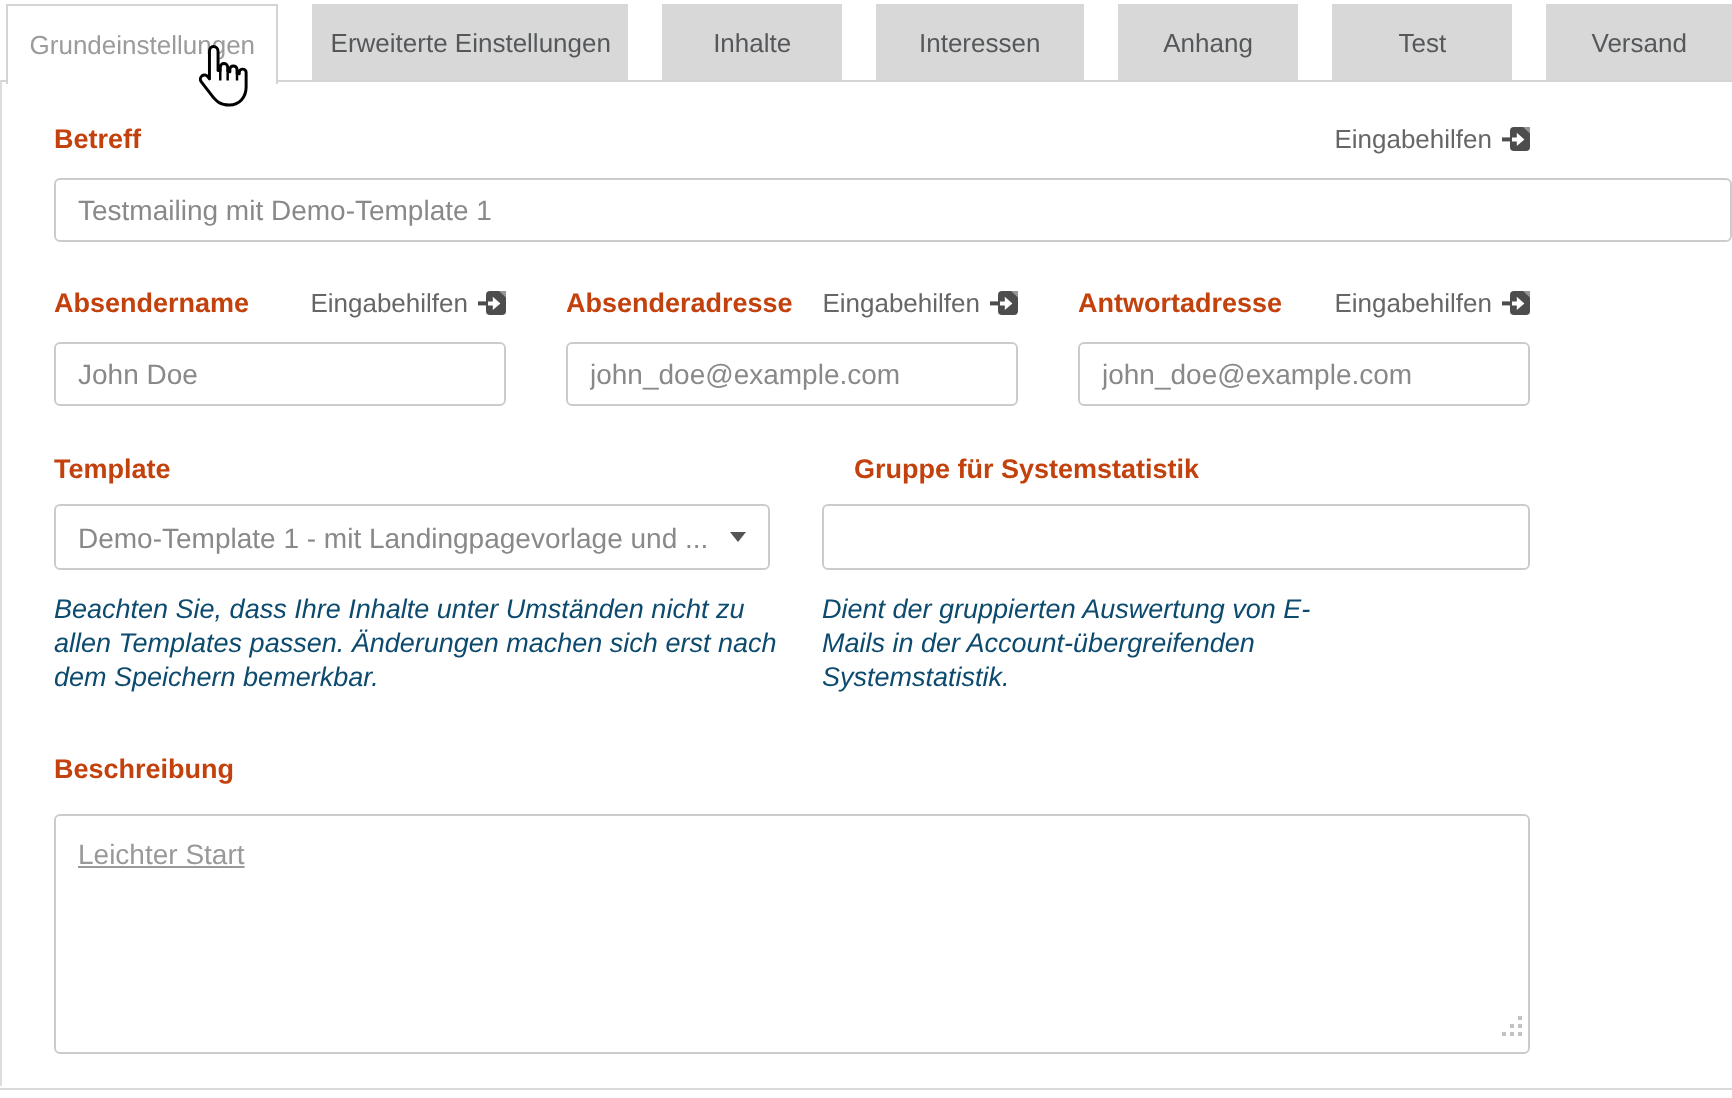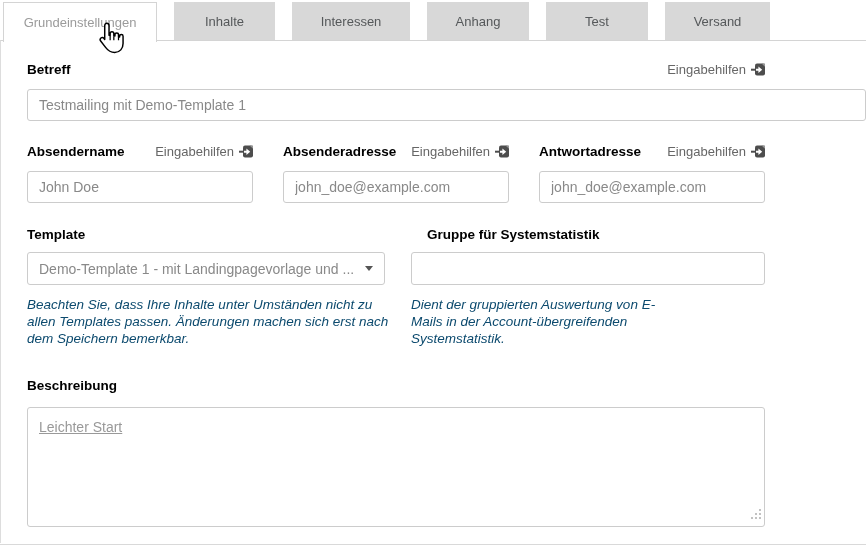--- a/index.html
+++ b/index.html
@@ -48,21 +48,21 @@
     border-left: 1px solid #dddddd;
     width: 866px;
     height: 503px;
     padding: 21px 0 0 26px;
     background: #fff;
     z-index: 1;
   }
   .form-w { width: 738px; }
 
   .label-row { display: flex; justify-content: space-between; align-items: center; margin-bottom: 12px; }
-  .flabel { font-size: 13.5px; font-weight: bold; color: #000000; }
+  .flabel { font-size: 13.5px; font-weight: bold; color: #c2410c; }
   .helper-link {
     display: inline-flex; align-items: center; gap: 5px;
     font-size: 13px; color: #666; cursor: pointer;
   }
   .helper-link svg { display: block; }
 
   input[type="text"], .selectbox, textarea {
     border: 1px solid #cccccc;
     border-radius: 3px;
     font-family: "Liberation Sans", sans-serif;
@@ -128,20 +128,21 @@
     left: 96px; top: 22px;
     z-index: 10;
     pointer-events: none;
   }
 </style>
 </head>
 <body>
 
 <div class="tabbar">
   <div class="tab active w1">Grundeinstellungen</div>
+  <div class="tab w2">Erweiterte Einstellungen</div>
   <div class="tab w3">Inhalte</div>
   <div class="tab w4">Interessen</div>
   <div class="tab w5">Anhang</div>
   <div class="tab w6">Test</div>
   <div class="tab w7">Versand</div>
 </div>
 
 <div class="panel">
 
   

